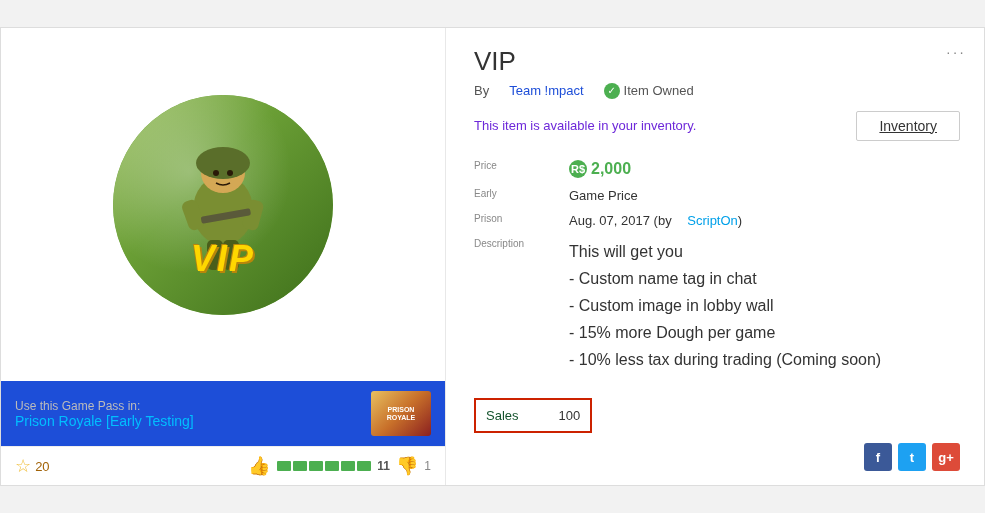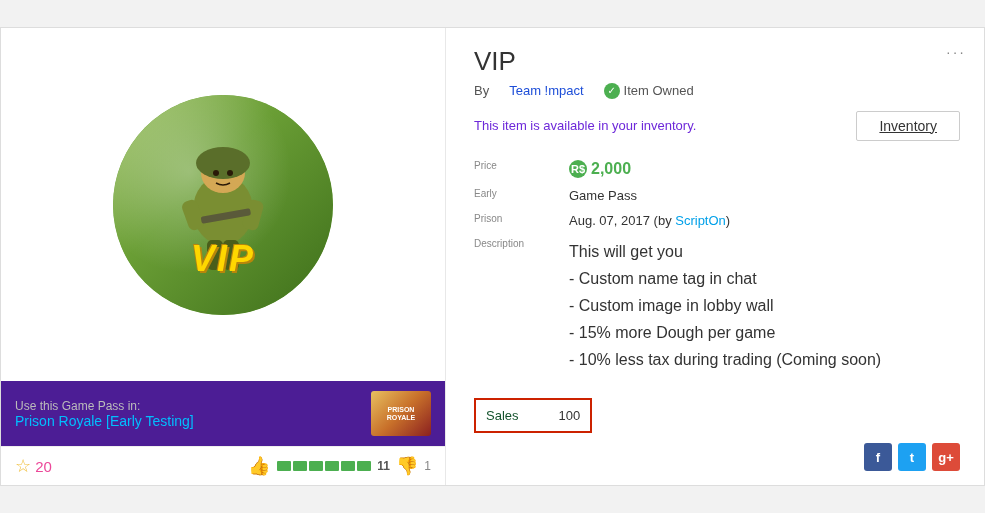--- a/index.html
+++ b/index.html
@@ -64,21 +64,21 @@
       position: absolute;
       bottom: 35px;
       font-size: 36px;
       font-weight: 900;
       color: #ffd700;
       text-shadow: 2px 2px 0 #b8860b, -1px -1px 0 #b8860b;
       letter-spacing: 2px;
       font-style: italic;
     }
     .game-use-bar {
-      background: #4c1d95;
+      background: #1d4ed8;
       padding: 10px 14px;
       display: flex;
       align-items: center;
       justify-content: space-between;
     }
     .game-use-text {
       color: #bbb;
       font-size: 12px;
     }
     .game-link {
@@ -107,22 +107,22 @@
       align-items: center;
       padding: 8px 14px;
       border-top: 1px solid #eee;
     }
     .rating-star {
       color: #f0c040;
       font-size: 18px;
       margin-right: 4px;
     }
     .rating-count {
-      color: #ec4899;
-      font-size: 15px;
+      color: #a16207;
+      font-size: 13px;
       margin-right: auto;
     }
     .vote-section {
       display: flex;
       align-items: center;
       gap: 6px;
     }
     .thumb-icon {
       font-size: 18px;
       cursor: pointer;
@@ -256,20 +256,21 @@
       color: white;
       font-size: 11px;
       font-weight: bold;
       display: flex;
       align-items: center;
       justify-content: center;
     }
     .updated-link {
       color: #00a0e9;
       text-decoration: none;
+      margin-left: 12px;
     }
     .description-text {
       color: #333;
       font-size: 16px;
       line-height: 1.7;
     }
     .sales-row {
       display: flex;
       align-items: center;
       margin-top: 8px;
@@ -401,21 +402,21 @@
           <td class="info-label">Price</td>
           <td class="info-value">
             <div class="price-value">
               <div class="robux-icon">R$</div>
               <span>2,000</span>
             </div>
           </td>
         </tr>
         <tr>
           <td class="info-label">Early</td>
-          <td class="info-value">Game Pass</td>
+          <td class="info-value">Game Price</td>
         </tr>
         <tr>
           <td class="info-label">Prison</td>
           <td class="info-value">
             Aug. 07, 2017 (by <a class="updated-link" href="#">ScriptOn</a>)
           </td>
         </tr>
         <tr>
           <td class="info-label">Description</td>
           <td class="info-value">

